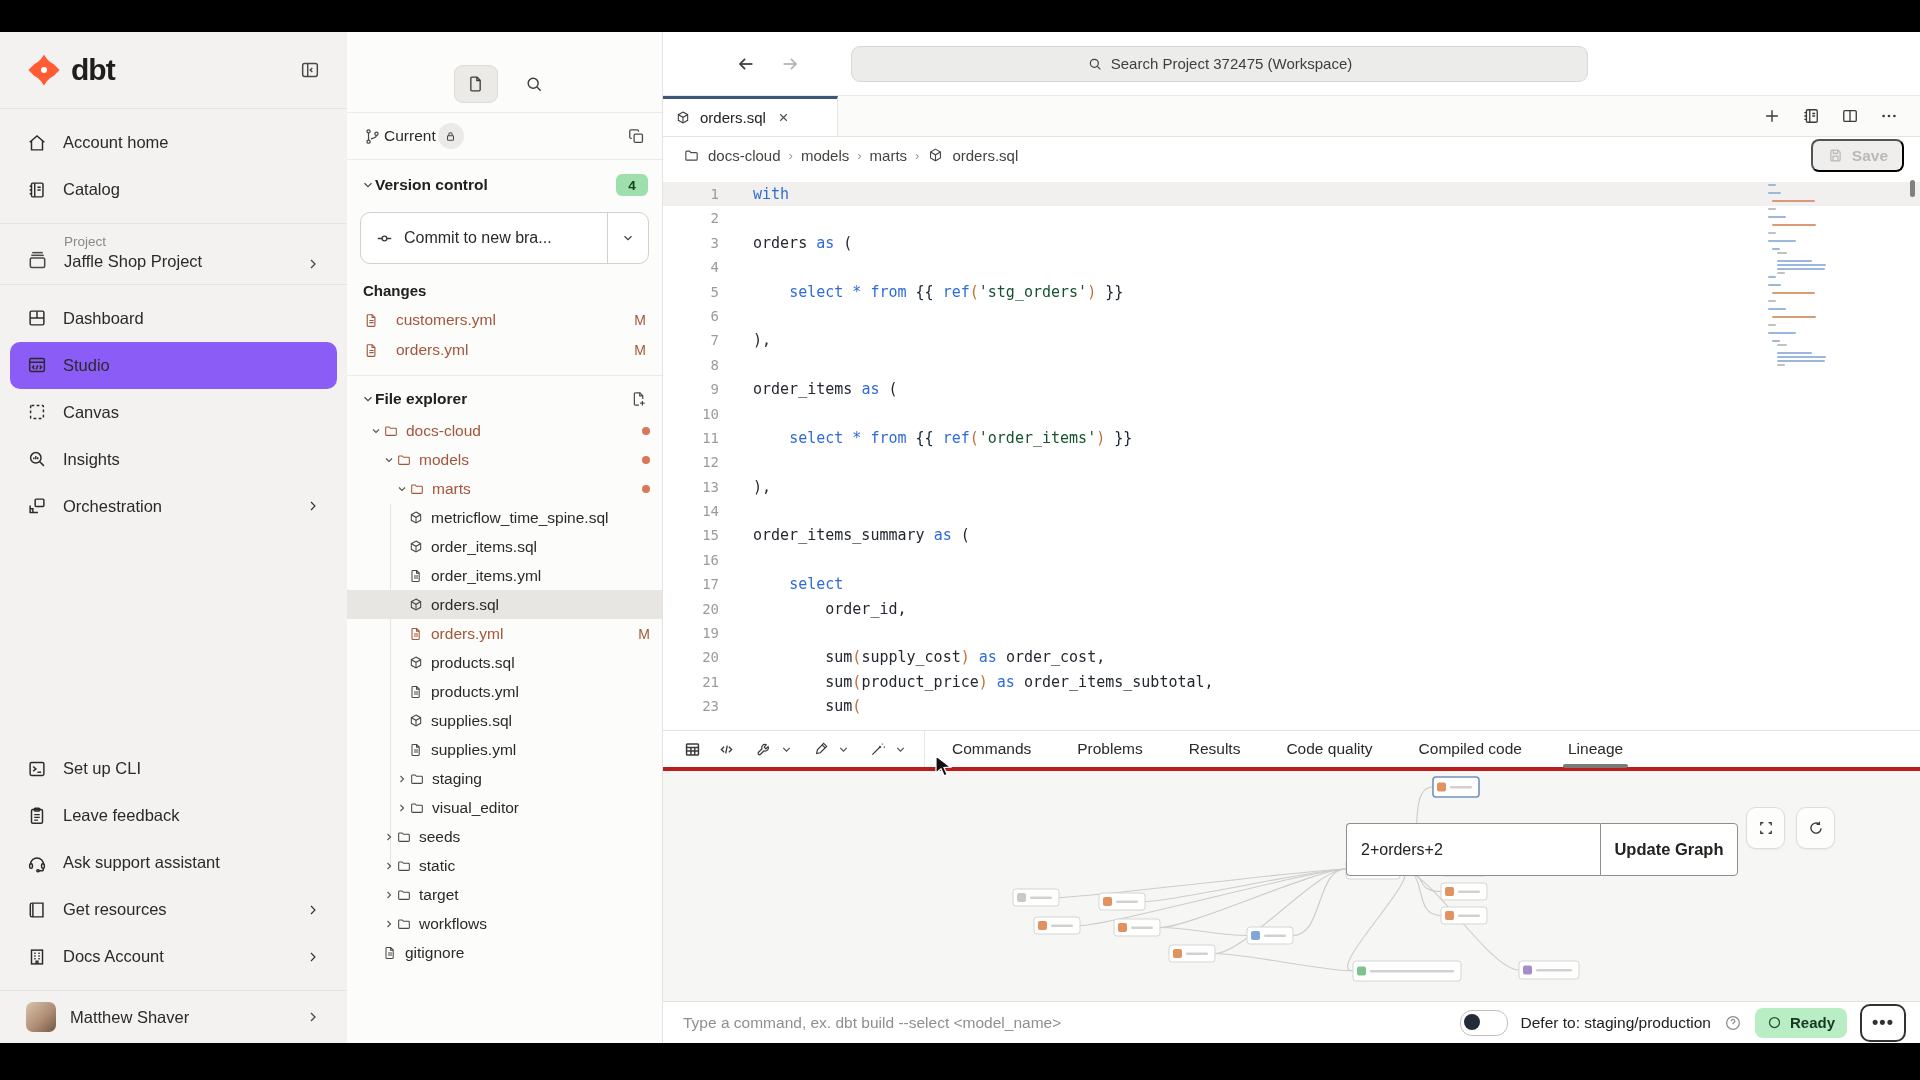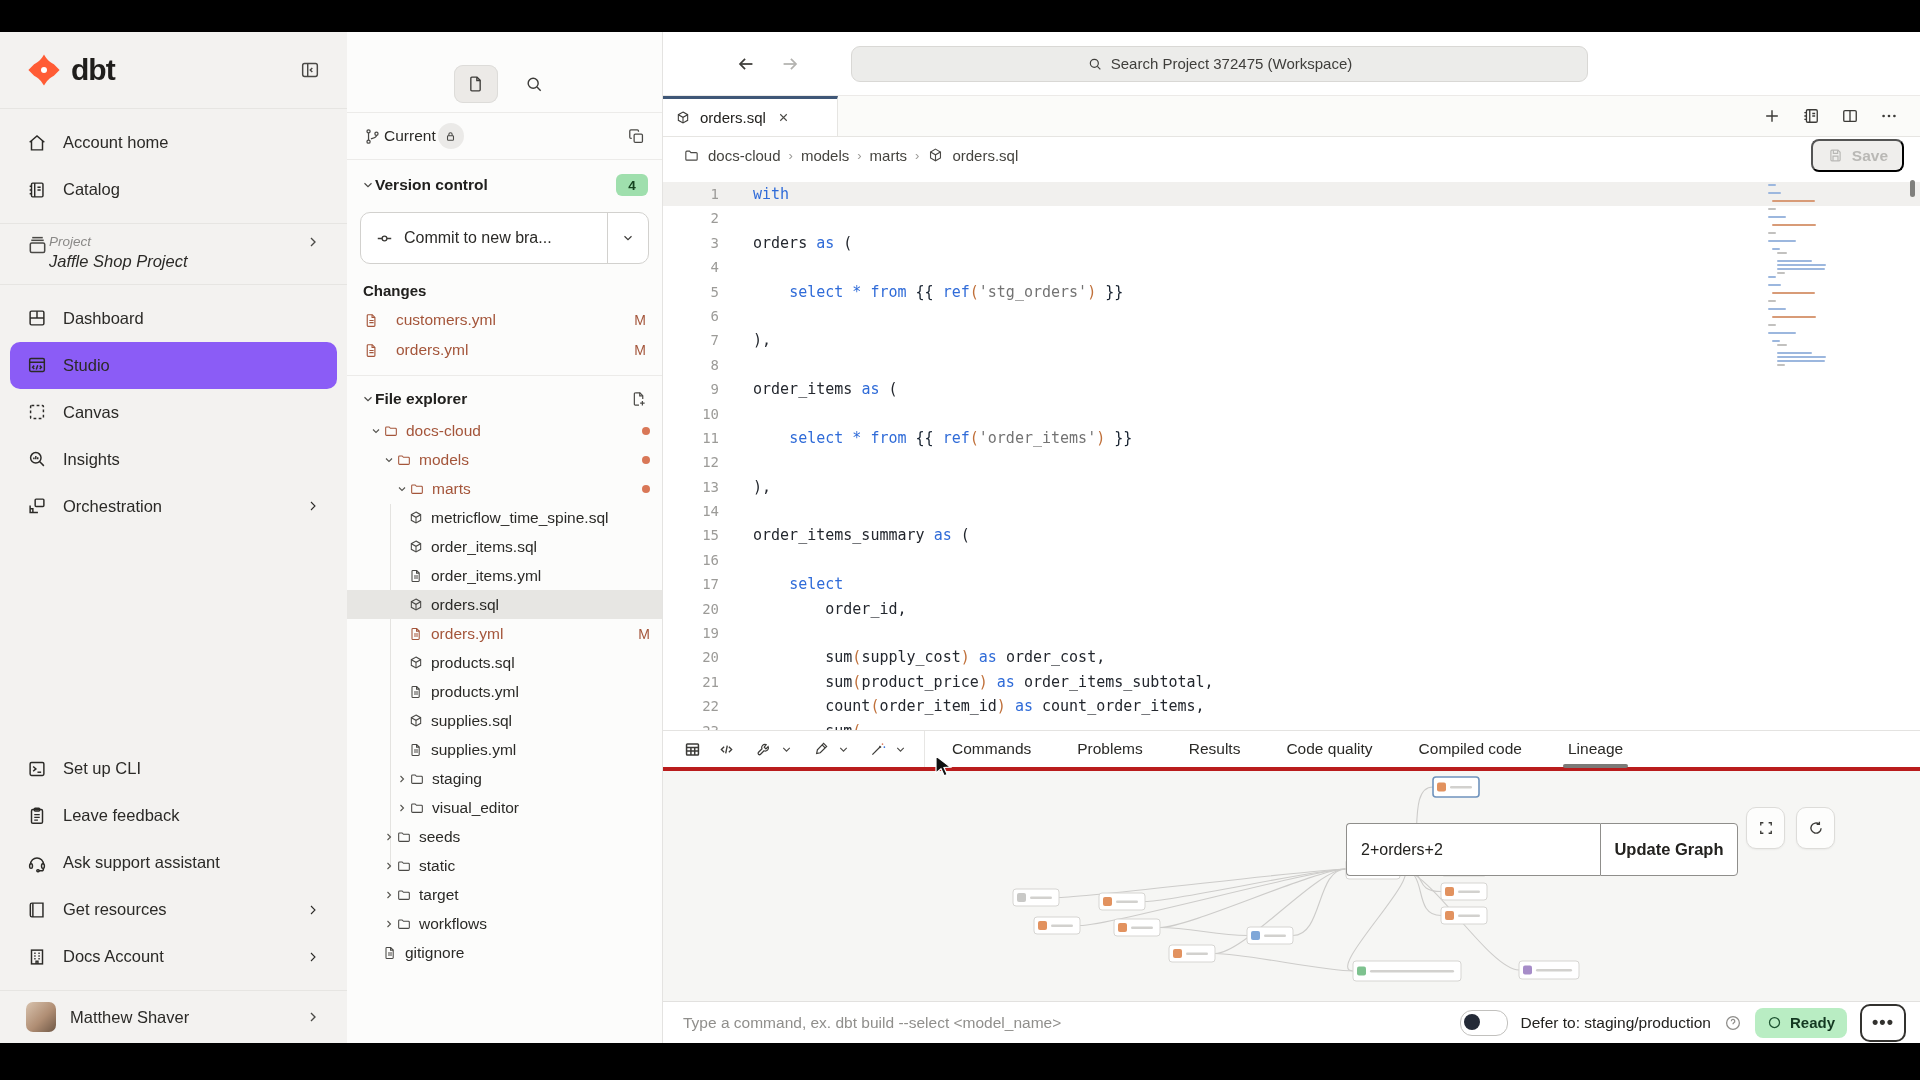--- a/index.html
+++ b/index.html
@@ -11,21 +11,21 @@
   .sidebar{width:347px;flex:none;background:#f3f2f0;display:flex;flex-direction:column;overflow:hidden;}
   .logo-row{height:76px;display:flex;align-items:center;padding:0 26px;justify-content:space-between;border-bottom:1px solid #e6e5e2;}
   .logo{display:flex;align-items:center;gap:9px;}
   .logo-word{font-size:30px;font-weight:700;letter-spacing:-1px;color:#1f1e1c;}
   .navlist{padding:10px 10px;}
   .nav-item{display:flex;align-items:center;gap:15px;height:47px;padding:0 16px;border-radius:10px;font-size:16.5px;color:#2b2a27;}
   .nav-item.active{background:#8b5cf6;}
   .nav-item .grow{flex:1;}
   .nav-item svg{flex:none;}
   .sb-divider{height:1px;background:#e6e5e2;margin:0;}
-  .project-row{display:flex;align-items:flex-start;padding:10px 26px 12px 26px;font-style:italic;}
+  .project-row{display:flex;align-items:flex-end;gap:15px;padding:10px 26px 12px 26px;}
   .project-text{flex:1;line-height:1.25;}
   .project-kicker{font-size:13.5px;color:#8a8987;}
   .project-name{font-size:16.5px;color:#2b2a27;}
   .spacer{flex:1;}
   .user-row{display:flex;align-items:center;gap:14px;padding:11px 26px;border-top:1px solid #e6e5e2;}
   .avatar{width:30px;height:30px;border-radius:7px;background:linear-gradient(135deg,#d8c3ae 0%,#b08e74 55%,#6f5846 100%);flex:none;}
   .user-name{flex:1;font-size:16.5px;}
   .muted-ic{color:#4a4946;}
 
   
@@ -78,21 +78,21 @@
   .save-btn{height:33px;padding:0 14px;border-radius:8px;background:#efeeec;color:#b9b8b5;font-size:15.5px;font-weight:600;display:flex;align-items:center;gap:8px;}
 
   
   .editor{flex:1;position:relative;overflow:hidden;font-family:"DejaVu Sans Mono","Liberation Mono",monospace;}
   .code{position:absolute;inset:8px 0 0 0;}
   .cl{display:flex;height:24.4px;line-height:24.4px;font-size:15px;}
   .cl.cur{background:#f1f0ee;}
   .ln{width:56px;flex:none;text-align:right;color:#9c9b98;font-size:14px;}
   .ct{padding-left:34px;white-space:pre;}
   .tk-kw{color:#2f6bd8;} .tk-id{color:#23272e;} .tk-pl{color:#23272e;}
-  .tk-str{color:#737373;} .tk-pr{color:#c0703a;} .tk-br{color:#15202e;}
+  .tk-str{color:#14532d;} .tk-pr{color:#c0703a;} .tk-br{color:#15202e;}
   .minimap{position:absolute;top:10px;right:66px;width:92px;}
   .mm-row{position:absolute;height:2.3px;border-radius:1px;}
   .vthumb{position:absolute;top:6px;right:5px;width:5px;height:17px;border-radius:3px;background:#80807d;}
 
   
   .ptoolbar{height:36px;border-top:1px solid #e4e3e1;border-bottom:4px solid #b91c1c;display:flex;align-items:center;flex:none;position:relative;background:#fff;}
   .pt-icons{display:flex;align-items:center;gap:4px;padding:0 8px 0 14px;color:#34332f;}
   .pt-group{display:flex;align-items:center;gap:2px;padding:0 5px;}
   .pt-sep{width:1px;height:36px;background:#e7e6e4;margin:0 4px;}
   .ptabs{display:flex;align-items:center;gap:0;height:100%;}
@@ -832,24 +832,20 @@
     <span class="ln">19</span>
     <span class="ct"></span>
   </div>
   <div class="cl">
     <span class="ln">20</span>
     <span class="ct"><span class="tk-pl">        </span><span class="tk-id">sum</span><span class="tk-pr">(</span><span class="tk-id">supply_cost</span><span class="tk-pr">)</span><span class="tk-pl"> </span><span class="tk-kw">as</span><span class="tk-pl"> </span><span class="tk-id">order_cost,</span></span>
   </div>
   <div class="cl">
     <span class="ln">21</span>
     <span class="ct"><span class="tk-pl">        </span><span class="tk-id">sum</span><span class="tk-pr">(</span><span class="tk-id">product_price</span><span class="tk-pr">)</span><span class="tk-pl"> </span><span class="tk-kw">as</span><span class="tk-pl"> </span><span class="tk-id">order_items_subtotal,</span></span>
-  </div>
-  <div class="cl">
-    <span class="ln">22</span>
-    <span class="ct"><span class="tk-pl">        </span><span class="tk-id">count</span><span class="tk-pr">(</span><span class="tk-id">order_item_id</span><span class="tk-pr">)</span><span class="tk-pl"> </span><span class="tk-kw">as</span><span class="tk-pl"> </span><span class="tk-id">count_order_items,</span></span>
   </div>
   <div class="cl">
     <span class="ln">23</span>
     <span class="ct"><span class="tk-pl">        </span><span class="tk-id">sum</span><span class="tk-pr">(</span></span>
   </div>
           </div>
         <div class="minimap" id="minimap">
             <span class="mm-row" style="top:0px;left:6px;width:8px;background:#9cb7de"></span>
             <span class="mm-row" style="top:8px;left:6px;width:12.649999999999999px;background:#9cb7de"></span>
             <span class="mm-row" style="top:16px;left:10.4px;width:42.55px;background:#d89b77"></span>

